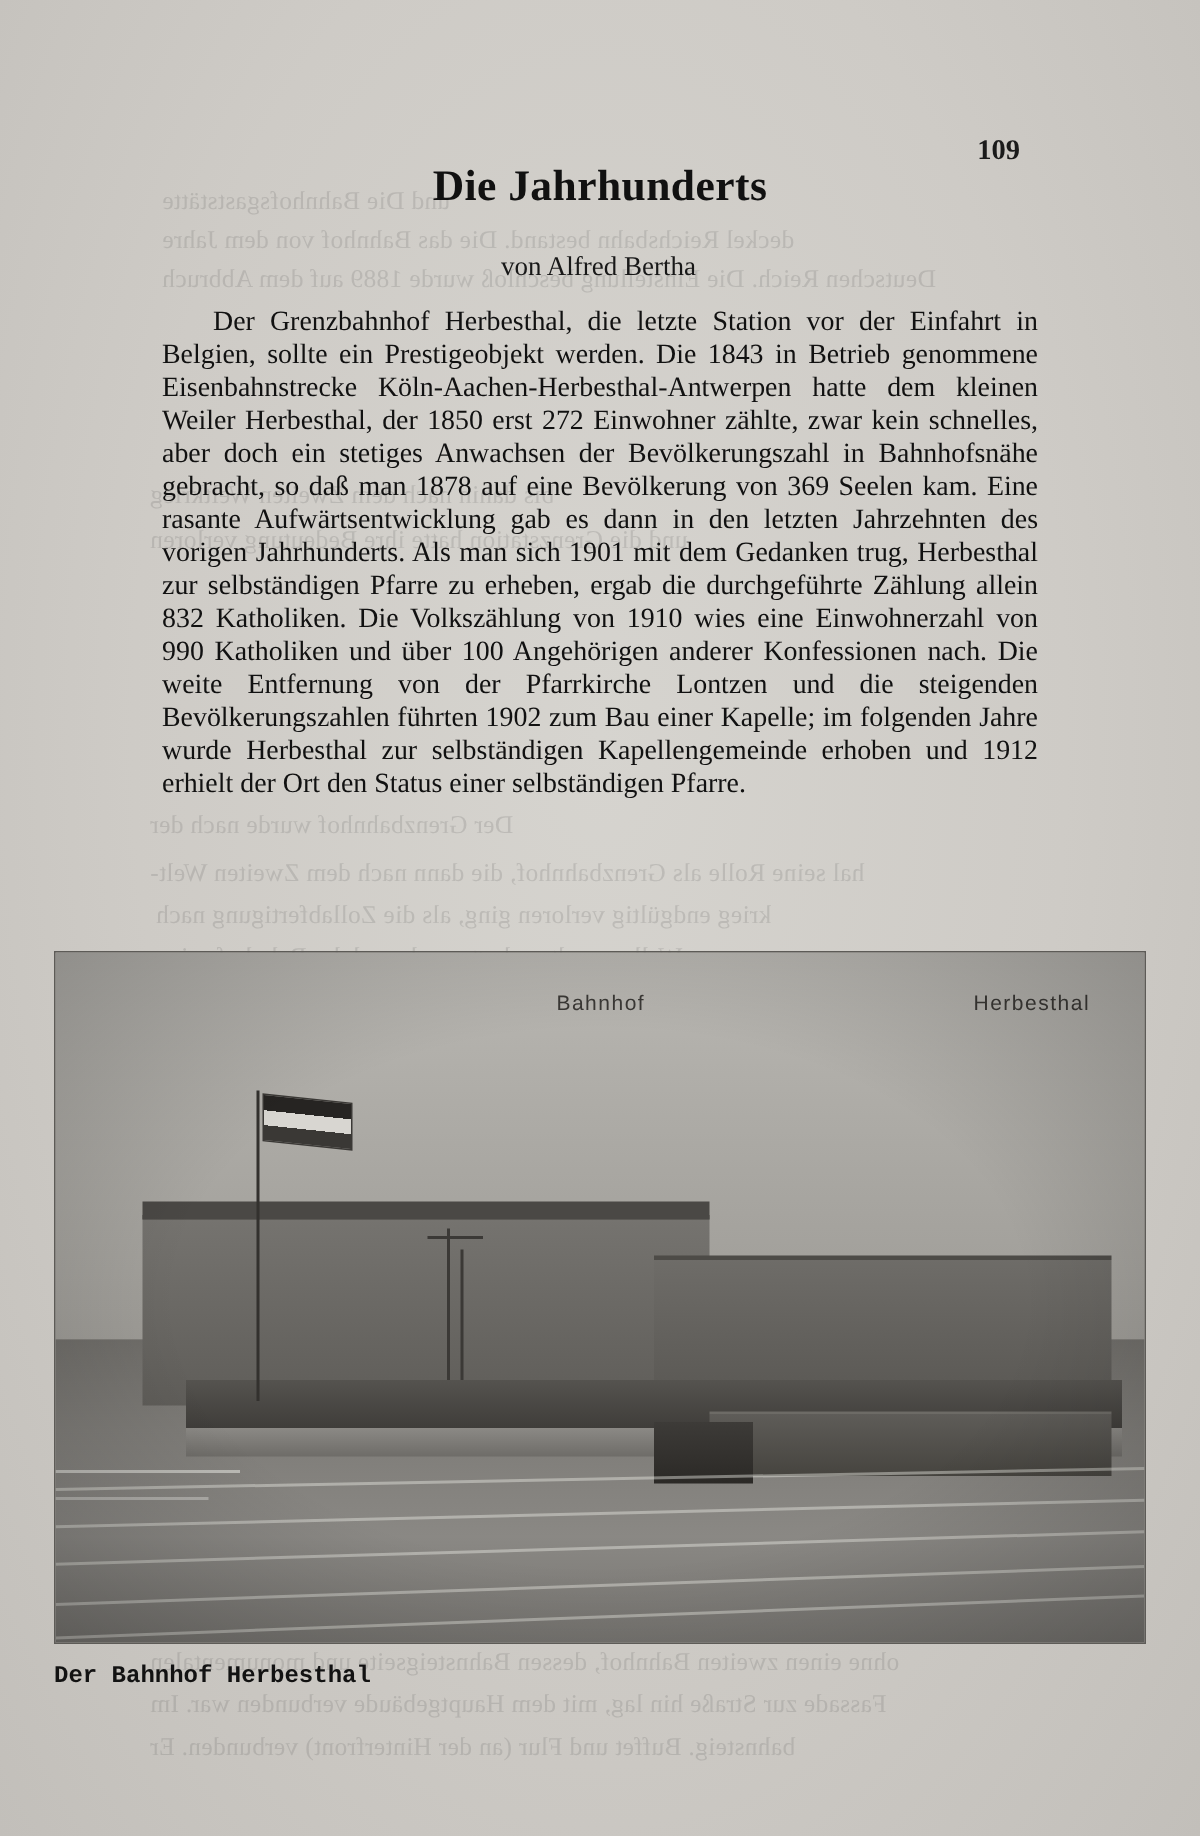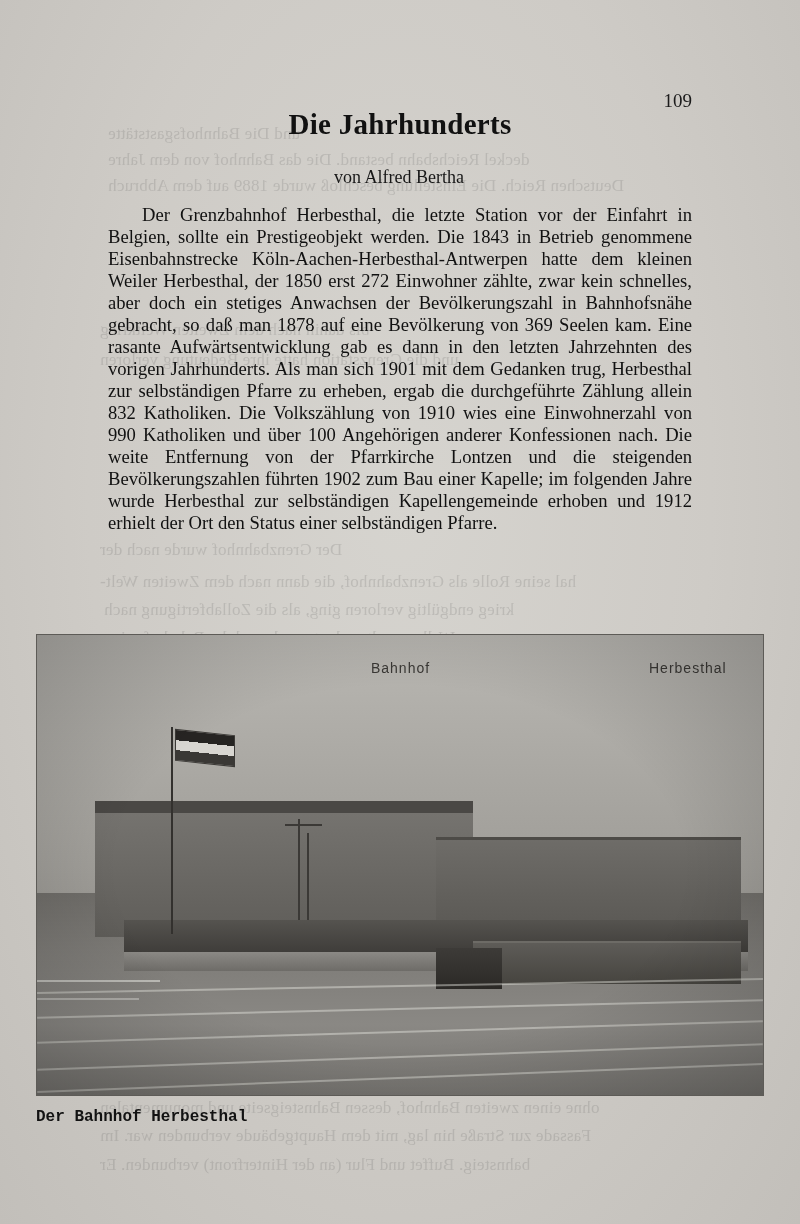--- a/index.html
+++ b/index.html
@@ -47,24 +47,25 @@
   .bleed.b12 { top: 1155px; left: 100px; }
 
   .content {
     position: absolute;
     left: 108px;
     top: 80px;
     width: 584px;
   }
   .folio {
     position: absolute;
-    right: 0;
+    right: 12px;
     top: 10px;
     font-size: 19px;
     color: #1b1b1b;
+    font-weight: bold;
   }
   .title {
     text-align: center;
     font-size: 29px;
     font-weight: bold;
     color: #111;
     margin: 28px 0 0 0;
     letter-spacing: 0.3px;
   }
   .byline {

